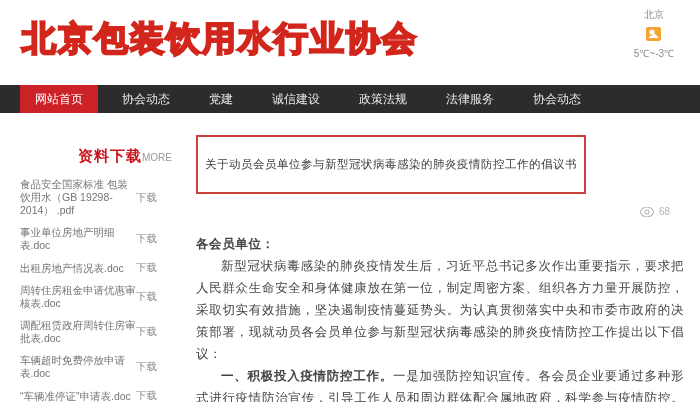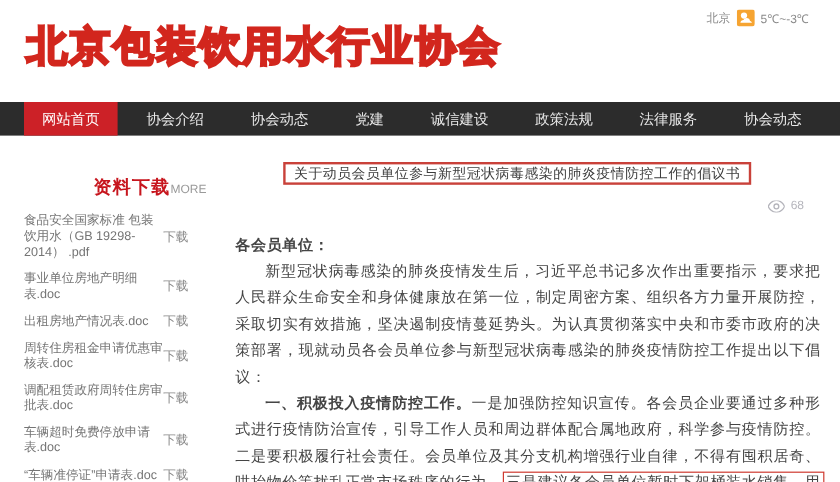--- a/index.html
+++ b/index.html
@@ -6,21 +6,21 @@
   html,body { width:700px; height:402px; overflow:hidden; background:#fff;
               font-family:"Liberation Sans", sans-serif; }
 
   
   .header { position:relative; height:85px; background:#fff; }
   .logo { position:absolute; left:22px; top:16px;
           font-size:34px; font-weight:bold; letter-spacing:2px;
           color:#fff; -webkit-text-stroke:2.2px #d2261d;
           text-shadow:0 0 1px #d2261d; white-space:nowrap; }
   .weather { position:absolute; right:26px; top:8px; display:flex; align-items:center;
-             gap:5px; font-size:10px; color:#8a8a8a; }
+             gap:5px; font-size:10px; color:#8a8a8a;flex-direction:column; }
   .weather-icon { width:15px; height:14px; display:inline-block; }
 
   
   .nav { height:28px; background:#2c2c2c; display:flex; align-items:stretch;
          padding-left:20px; }
   .nav-item { display:flex; align-items:center; justify-content:center;
               color:#e8e8e8; font-size:12px; padding:0 15px; margin-right:9px;
               white-space:nowrap; cursor:pointer; }
   .nav-item.active { background:#cc2127; color:#fff; }
 
@@ -36,22 +36,22 @@
   .sb-more { color:#9a9a9a; font-size:10px; cursor:pointer; }
   .file-row { display:flex; justify-content:flex-start; align-items:center;
               margin-bottom:9px; }
   .file-name { width:116px; font-size:10.5px; line-height:13px; color:#757575;
                cursor:pointer; }
   .file-dl { font-size:10.5px; color:#8a8a8a; margin-right:2px; cursor:pointer;
              white-space:nowrap; }
 
   
   .article-title { display:inline-block; border:2px solid #c9413a;
-                   padding:0 7px; font-size:11.5px; color:#3c3c3c;
-                   letter-spacing:0.5px; white-space:nowrap;margin-left:40px; }
+                   padding:20px 7px; font-size:11.5px; color:#3c3c3c;
+                   letter-spacing:0.5px; white-space:nowrap; }
   .views { display:flex; justify-content:flex-end; align-items:center; gap:5px;
            color:#b5b5bc; font-size:10px; margin:12px 14px 0 0; }
   .eye-icon { width:14px; height:10px; }
   .article-body { margin-top:16px; font-family:"DejaVu Serif","Liberation Serif",serif;
                   font-size:12.5px; line-height:22px; color:#454545;
                   letter-spacing:0.6px; text-align:justify; }
   .article-body p { text-indent:2em; }
   .salutation { text-indent:0 !important;font-weight:bold; }
   .bold-lead { font-weight:bold; }
   .red-box { border:1.5px solid #cf3a30; padding:0 2px;
@@ -68,21 +68,20 @@
       <rect x="0" y="0" width="15" height="14" rx="2" fill="#f6a431"></rect>
       <circle cx="6" cy="5" r="2.6" fill="#fff"></circle>
       <path d="M3 11c0-1.4 1.2-2.4 2.6-2.4.4-1 1.4-1.7 2.6-1.7 1.5 0 2.7 1.1 2.8 2.5.9.1 1.6.8 1.6 1.6H3z" fill="#fff"></path>
     </svg>
     <span>5℃~-3℃</span>
   </div>
 </div>
 
 <div class="nav">
   <div class="nav-item active">网站首页</div>
-  <div class="nav-item">协会介绍</div>
   <div class="nav-item">协会动态</div>
   <div class="nav-item">党建</div>
   <div class="nav-item">诚信建设</div>
   <div class="nav-item">政策法规</div>
   <div class="nav-item">法律服务</div>
   <div class="nav-item">协会动态</div>
 
 </div>
 
 <div class="content">

